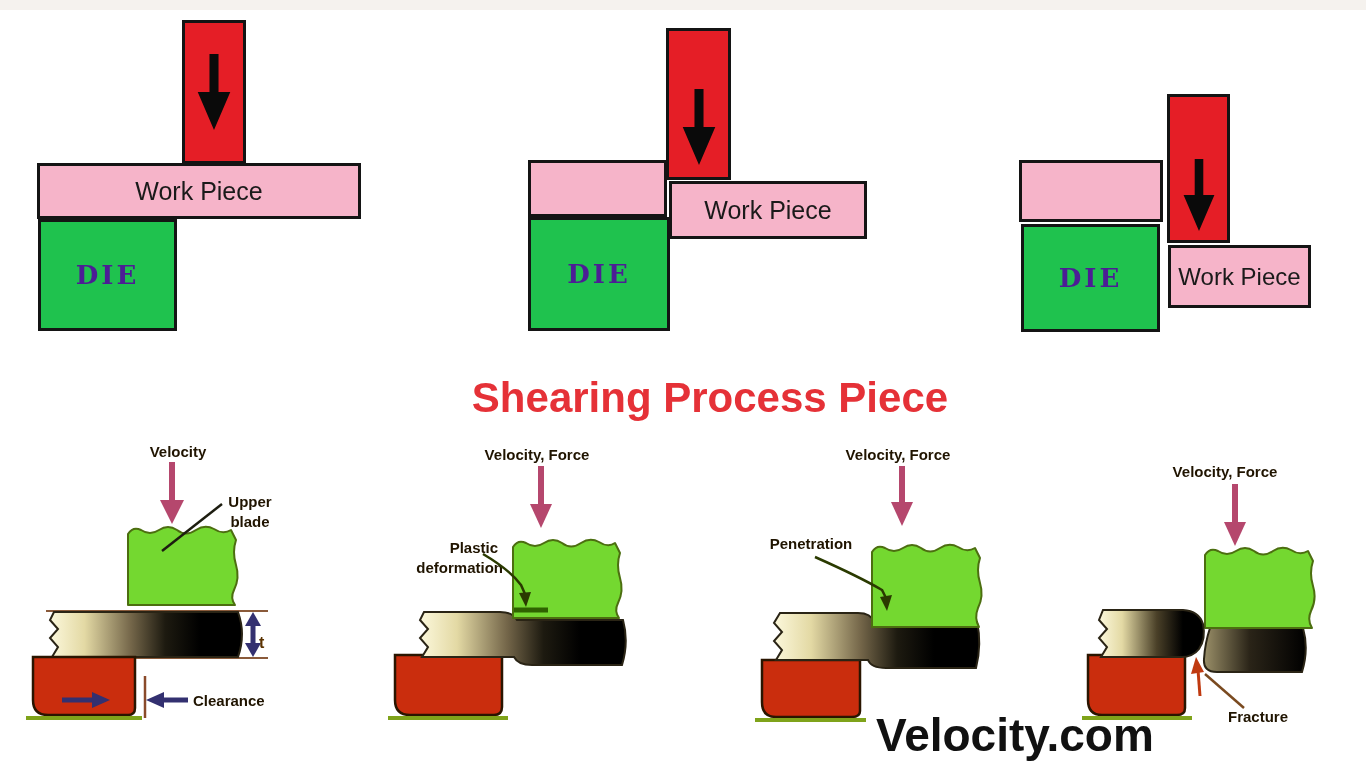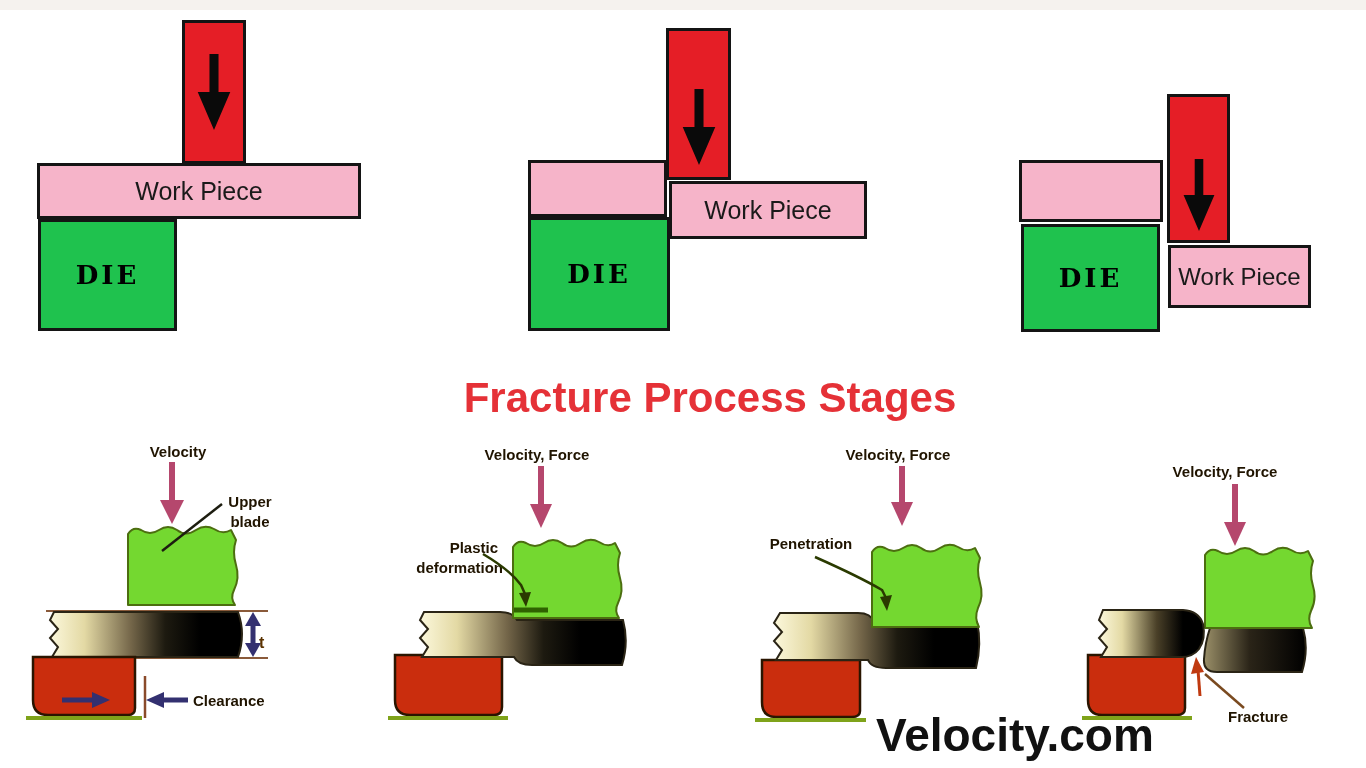--- a/index.html
+++ b/index.html
@@ -5,21 +5,21 @@
   html,body { margin:0; padding:0; }
   body { width:1366px; height:768px; background:#ffffff; position:relative; overflow:hidden;
          font-family:"Liberation Sans", sans-serif; }
   .abs { position:absolute; }
   .top-strip { left:0; top:0; width:1366px; height:10px; background:#f5f2ee; }
   .block { position:absolute; border:3px solid #141414; box-sizing:border-box;
            display:flex; align-items:center; justify-content:center; }
   .punch { background:#e51e26; }
   .workpiece { background:#f6b4c9; font-size:25px; color:#1a1a1a; }
   .die { background:#1fc24e; font-family:"DejaVu Serif", serif; font-weight:bold;
-         font-size:26px; letter-spacing:3px; color:#000000; }
+         font-size:26px; letter-spacing:3px; color:#4c1d95; }
   .punch-arrow { display:block; }
   .title { position:absolute; left:365px; top:374px; width:690px; text-align:center;
            font-size:42px; font-weight:bold; color:#e53137; letter-spacing:0px; }
   .watermark { position:absolute; left:876px; top:708px; font-size:46px; font-weight:bold;
                color:#111111; }
   svg text { font-family:"Liberation Sans", sans-serif; font-weight:bold; fill:#201400; }
   .lbl { font-size:15px; }
   .t-lbl { font-size:16px; fill:#5a3200; }
 </style>
 </head>
@@ -64,21 +64,21 @@
     </svg>
   </div>
   <div class="block die" style="left:1021px; top:224px; width:139px; height:108px;">
     <span>DIE</span>
   </div>
   <div class="block workpiece" style="left:1168px; top:245px; width:143px; height:63px; font-size:24px;">
     <span>Work Piece</span>
   </div>
 </div>
 
-<div class="title">Fracture Process Stages</div>
+<div class="title">Shearing Process Piece</div>
 
 <svg class="abs" style="left:10px; top:430px;" width="280" height="305" viewBox="0 0 280 305">
   <defs>
     <linearGradient id="grad-b1" x1="0" y1="0" x2="1" y2="0">
       <stop offset="0" stop-color="#fcf8dc"></stop>
         <stop offset="0.18" stop-color="#e3d9a4"></stop>
       <stop offset="0.42" stop-color="#75674a"></stop>
         <stop offset="0.6" stop-color="#1d1a10"></stop>
       <stop offset="0.78" stop-color="#000"></stop>
         <stop offset="1" stop-color="#000"></stop>

